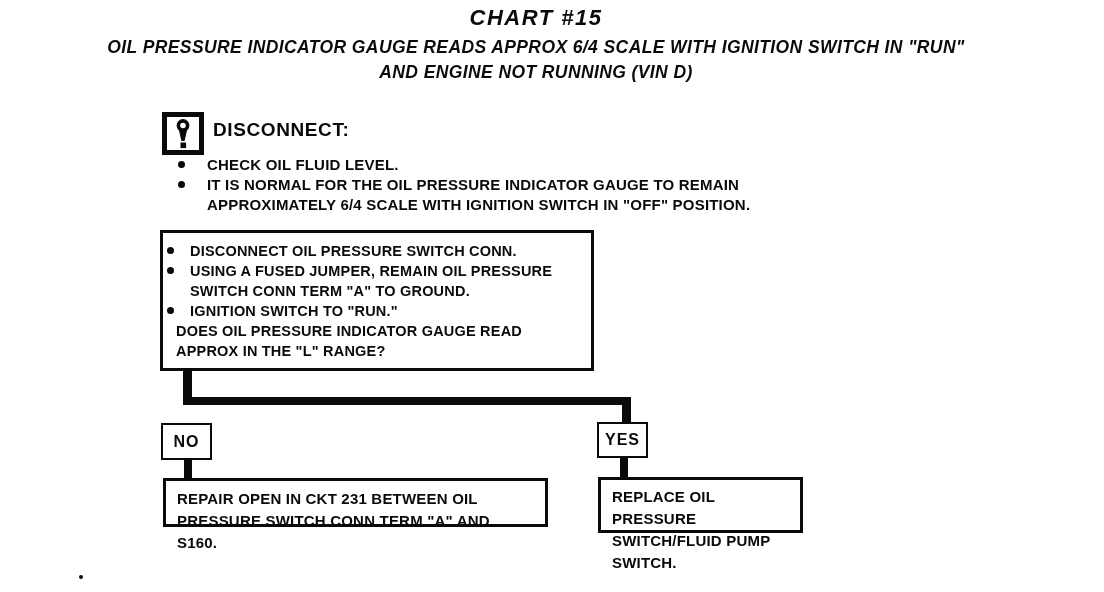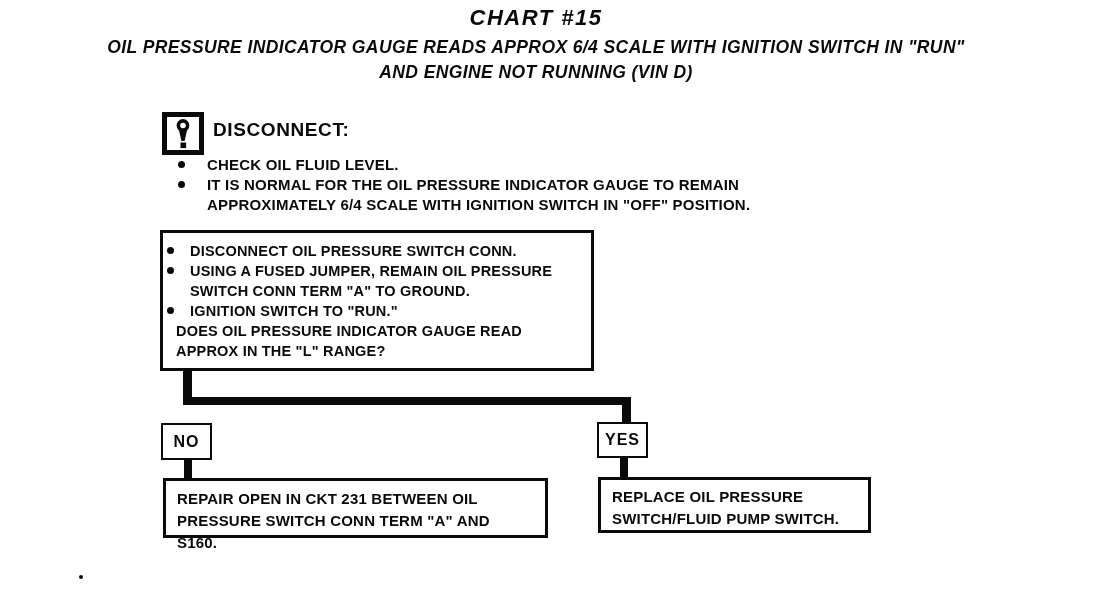--- a/index.html
+++ b/index.html
@@ -48,22 +48,22 @@
     font-size:16px; letter-spacing:1px;
   }
   .no-box  { left:161px; top:423px; width:51px; height:37px; }
   .yes-box { left:597px; top:422px; width:51px; height:36px; }
 
   
   .result-box {
     position:absolute; border:3px solid var(--ink); background:var(--paper);
     font-size:15px; line-height:22px; letter-spacing:0.2px;
   }
-  .result-left  { left:163px; top:478px; width:385px; height:60px; padding:7px 12px 0 11px; }
-  .result-right { left:598px; top:477px; width:273px; height:56px; padding:6px 0 0 11px; }
+  .result-left  { left:163px; top:478px; width:385px; height:49px; padding:7px 12px 0 11px; }
+  .result-right { left:598px; top:477px; width:205px; height:56px; padding:6px 0 0 11px; }
 
   
   .stray-dot { position:absolute; left:79px; top:575px; width:4px; height:4px; background:var(--ink); border-radius:50%; }
 </style>
 </head>
 <body>
 
 <div class="page">
 
   <header class="chart-header">

